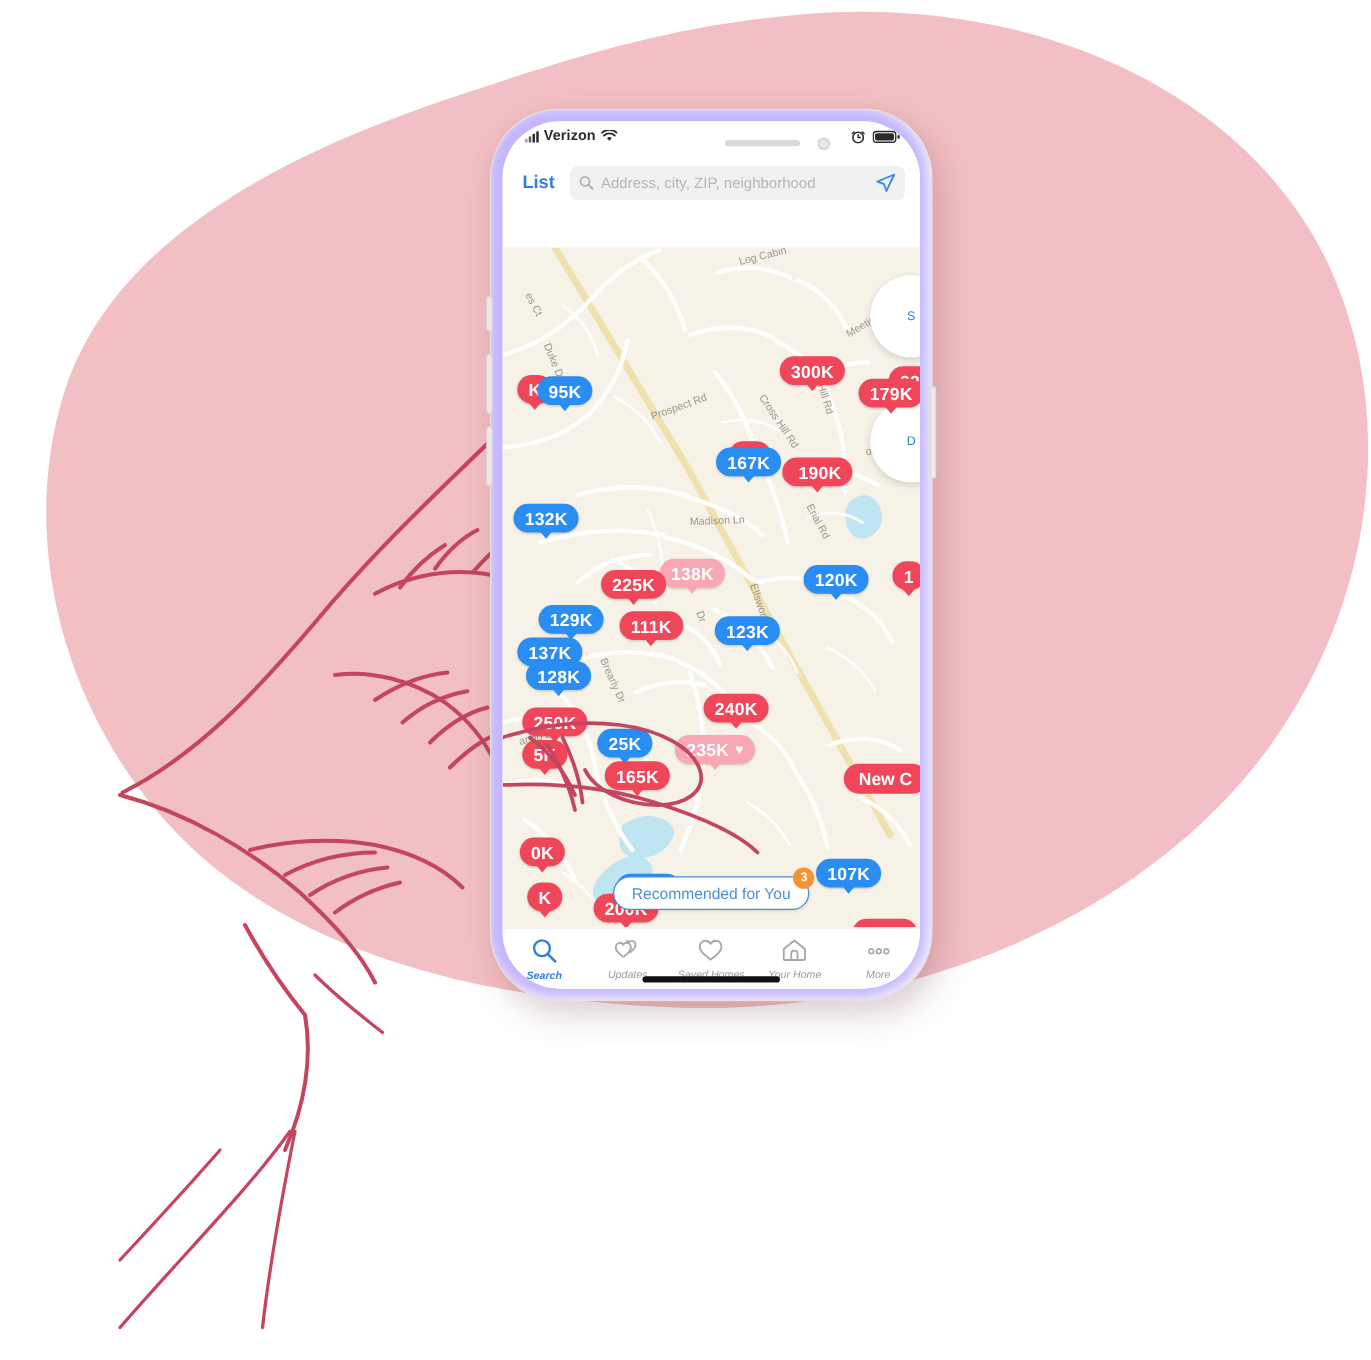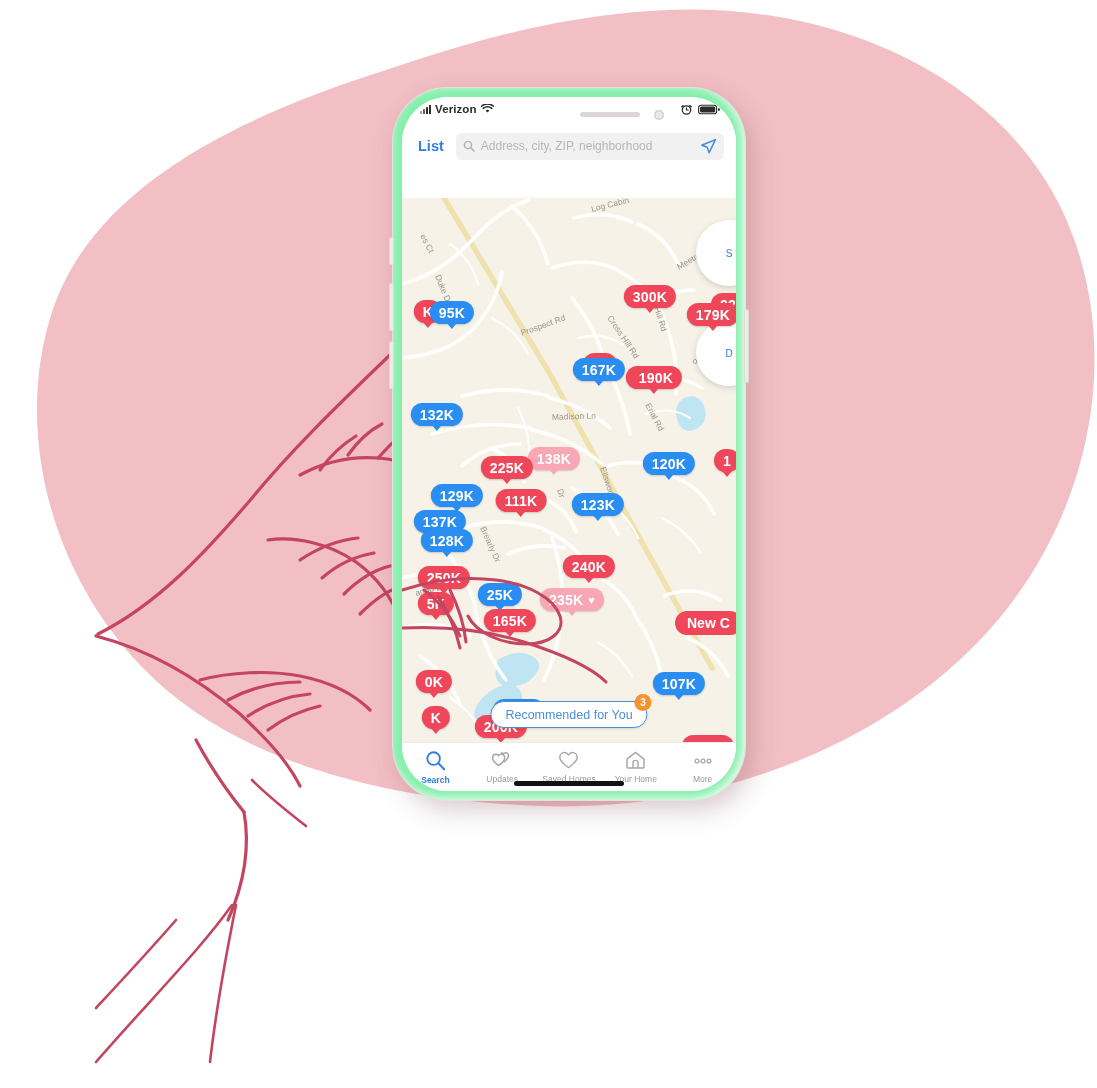--- a/index.html
+++ b/index.html
@@ -14,21 +14,21 @@
 
   
   #hand-svg { position: absolute; left: 0; top: 0; width: 1097px; height: 1088px; }
 
   
   #phone {
     position: absolute;
     left: 393px; top: 88px;
     width: 352px; height: 712px;
     border-radius: 54px;
-    background: #86efac;
+    background: #c4b5fd;
     box-shadow:
        0 0 0 1px #e7e0de,
        6px 10px 26px rgba(120,70,80,0.28),
       -3px -2px 10px rgba(255,255,255,0.85) inset;
   }
   #phone-inner {
     position: absolute;
     left: 9px; top: 9px; right: 9px; bottom: 9px;
     border-radius: 46px;
     background: #ffffff;
@@ -146,21 +146,21 @@
     color: #fff; font-size: 10px; font-weight: 700;
     display: flex; align-items: center; justify-content: center;
   }
 
   
   #tabbar {
     position: absolute; left: 0; right: 0; bottom: 0; height: 49px;
     background: #fff; border-top: 1px solid #ededed;
     display: flex; align-items: center; z-index: 5;
   }
-  .tab { flex: 1; display: flex; flex-direction: column; align-items: center; gap: 4px; }
+  .tab { flex: 1; display: flex; flex-direction: column; align-items: center; gap: 4px; font-style: italic; }
   .tab .lbl { font-size: 8.5px; color: #9a9a9a; white-space: nowrap; }
   .tab.active .lbl { color: #2f7fe0; font-weight: 700; }
   .tab svg { display: block; }
   #homebar {
     position: absolute; bottom: 5px; left: 50%; transform: translateX(-50%);
     width: 110px; height: 5px; border-radius: 3px; background: #111;
   }
 </style>
 </head>
 <body>
@@ -429,21 +429,21 @@
             </div>
             <div class="pin red" style="left: 14px; top: 417px;">
               <span>5K</span>
             </div>
             <div class="pin red" style="left: 88px; top: 434px;">
               <span>165K</span>
             </div>
             <div class="pin red" style="left: 12px; top: 495px;">
               <span>0K</span>
             </div>
-            <div class="pin blue" style="left: 277px; top: 497px; justify-content: center;">
+            <div class="pin blue" style="left: 277px; top: 512px; justify-content: center;">
               <span>107K</span>
             </div>
             <div class="pin red" style="left: 14px; top: 531px;">
               <span>K</span>
             </div>
             <div class="pin blue" style="left: 117px; top: 524px;">
               <span>138K</span>
             </div>
             <div class="pin red" style="left: 79px; top: 540px;">
               <span>200K</span>

